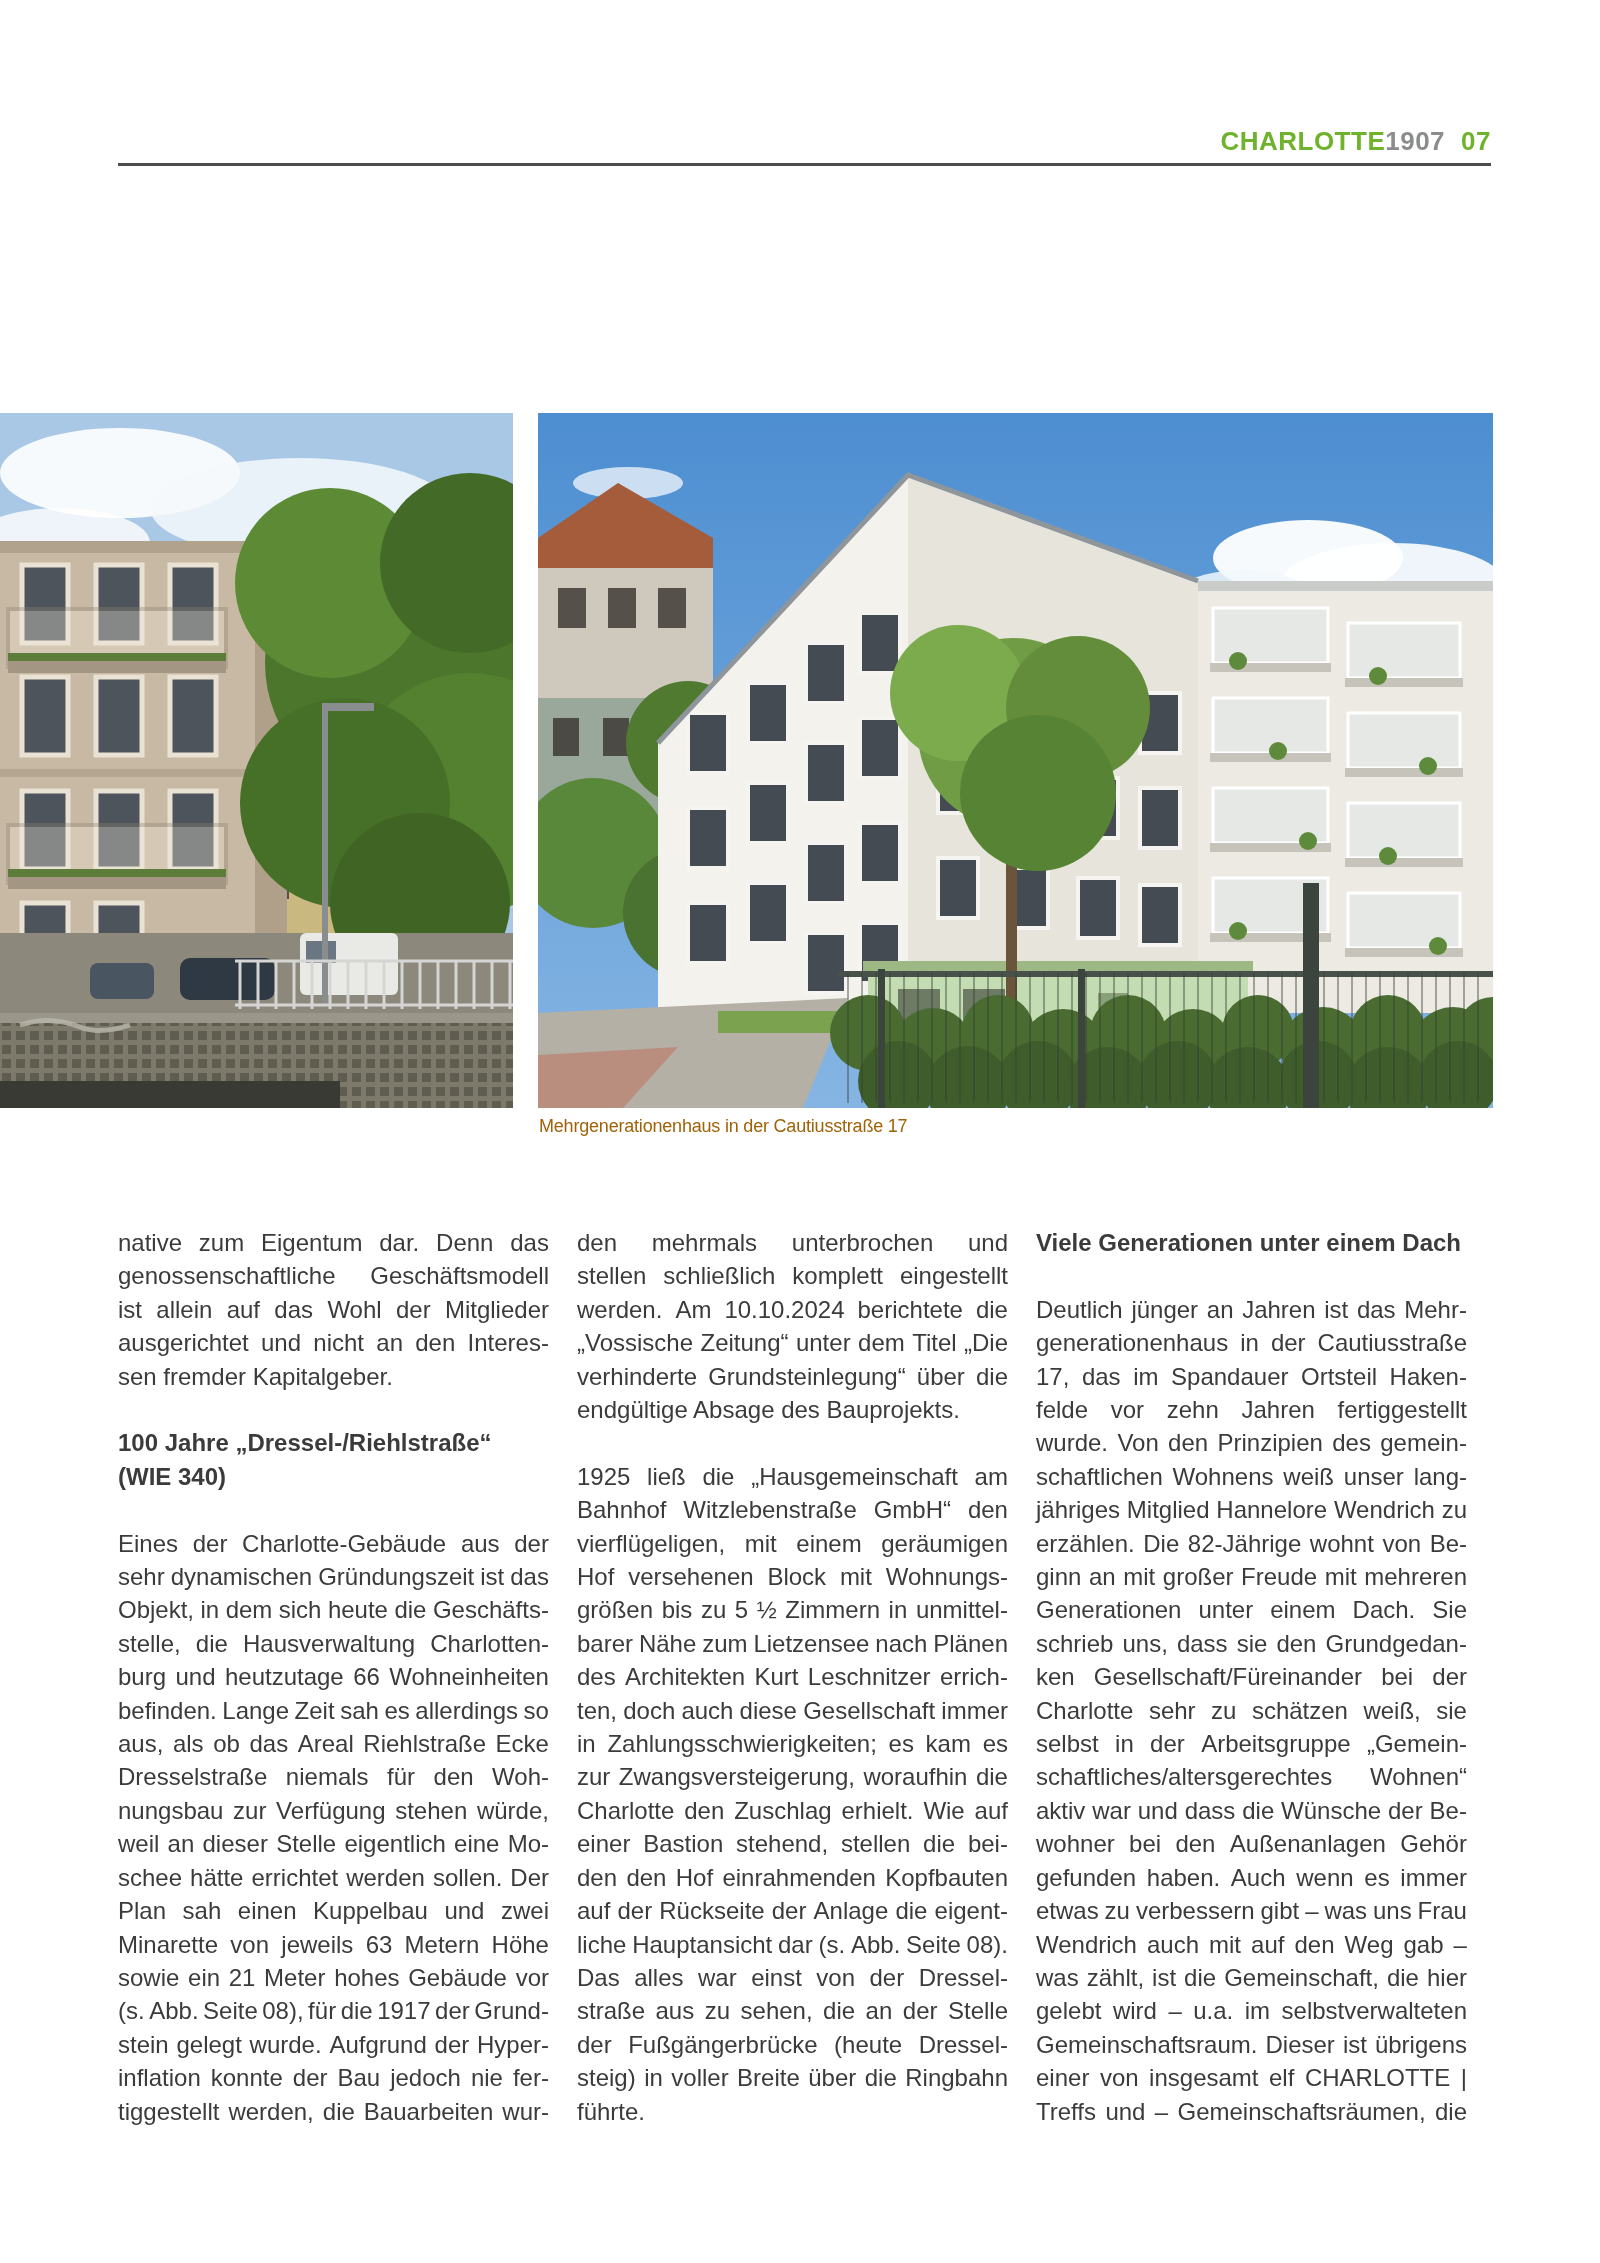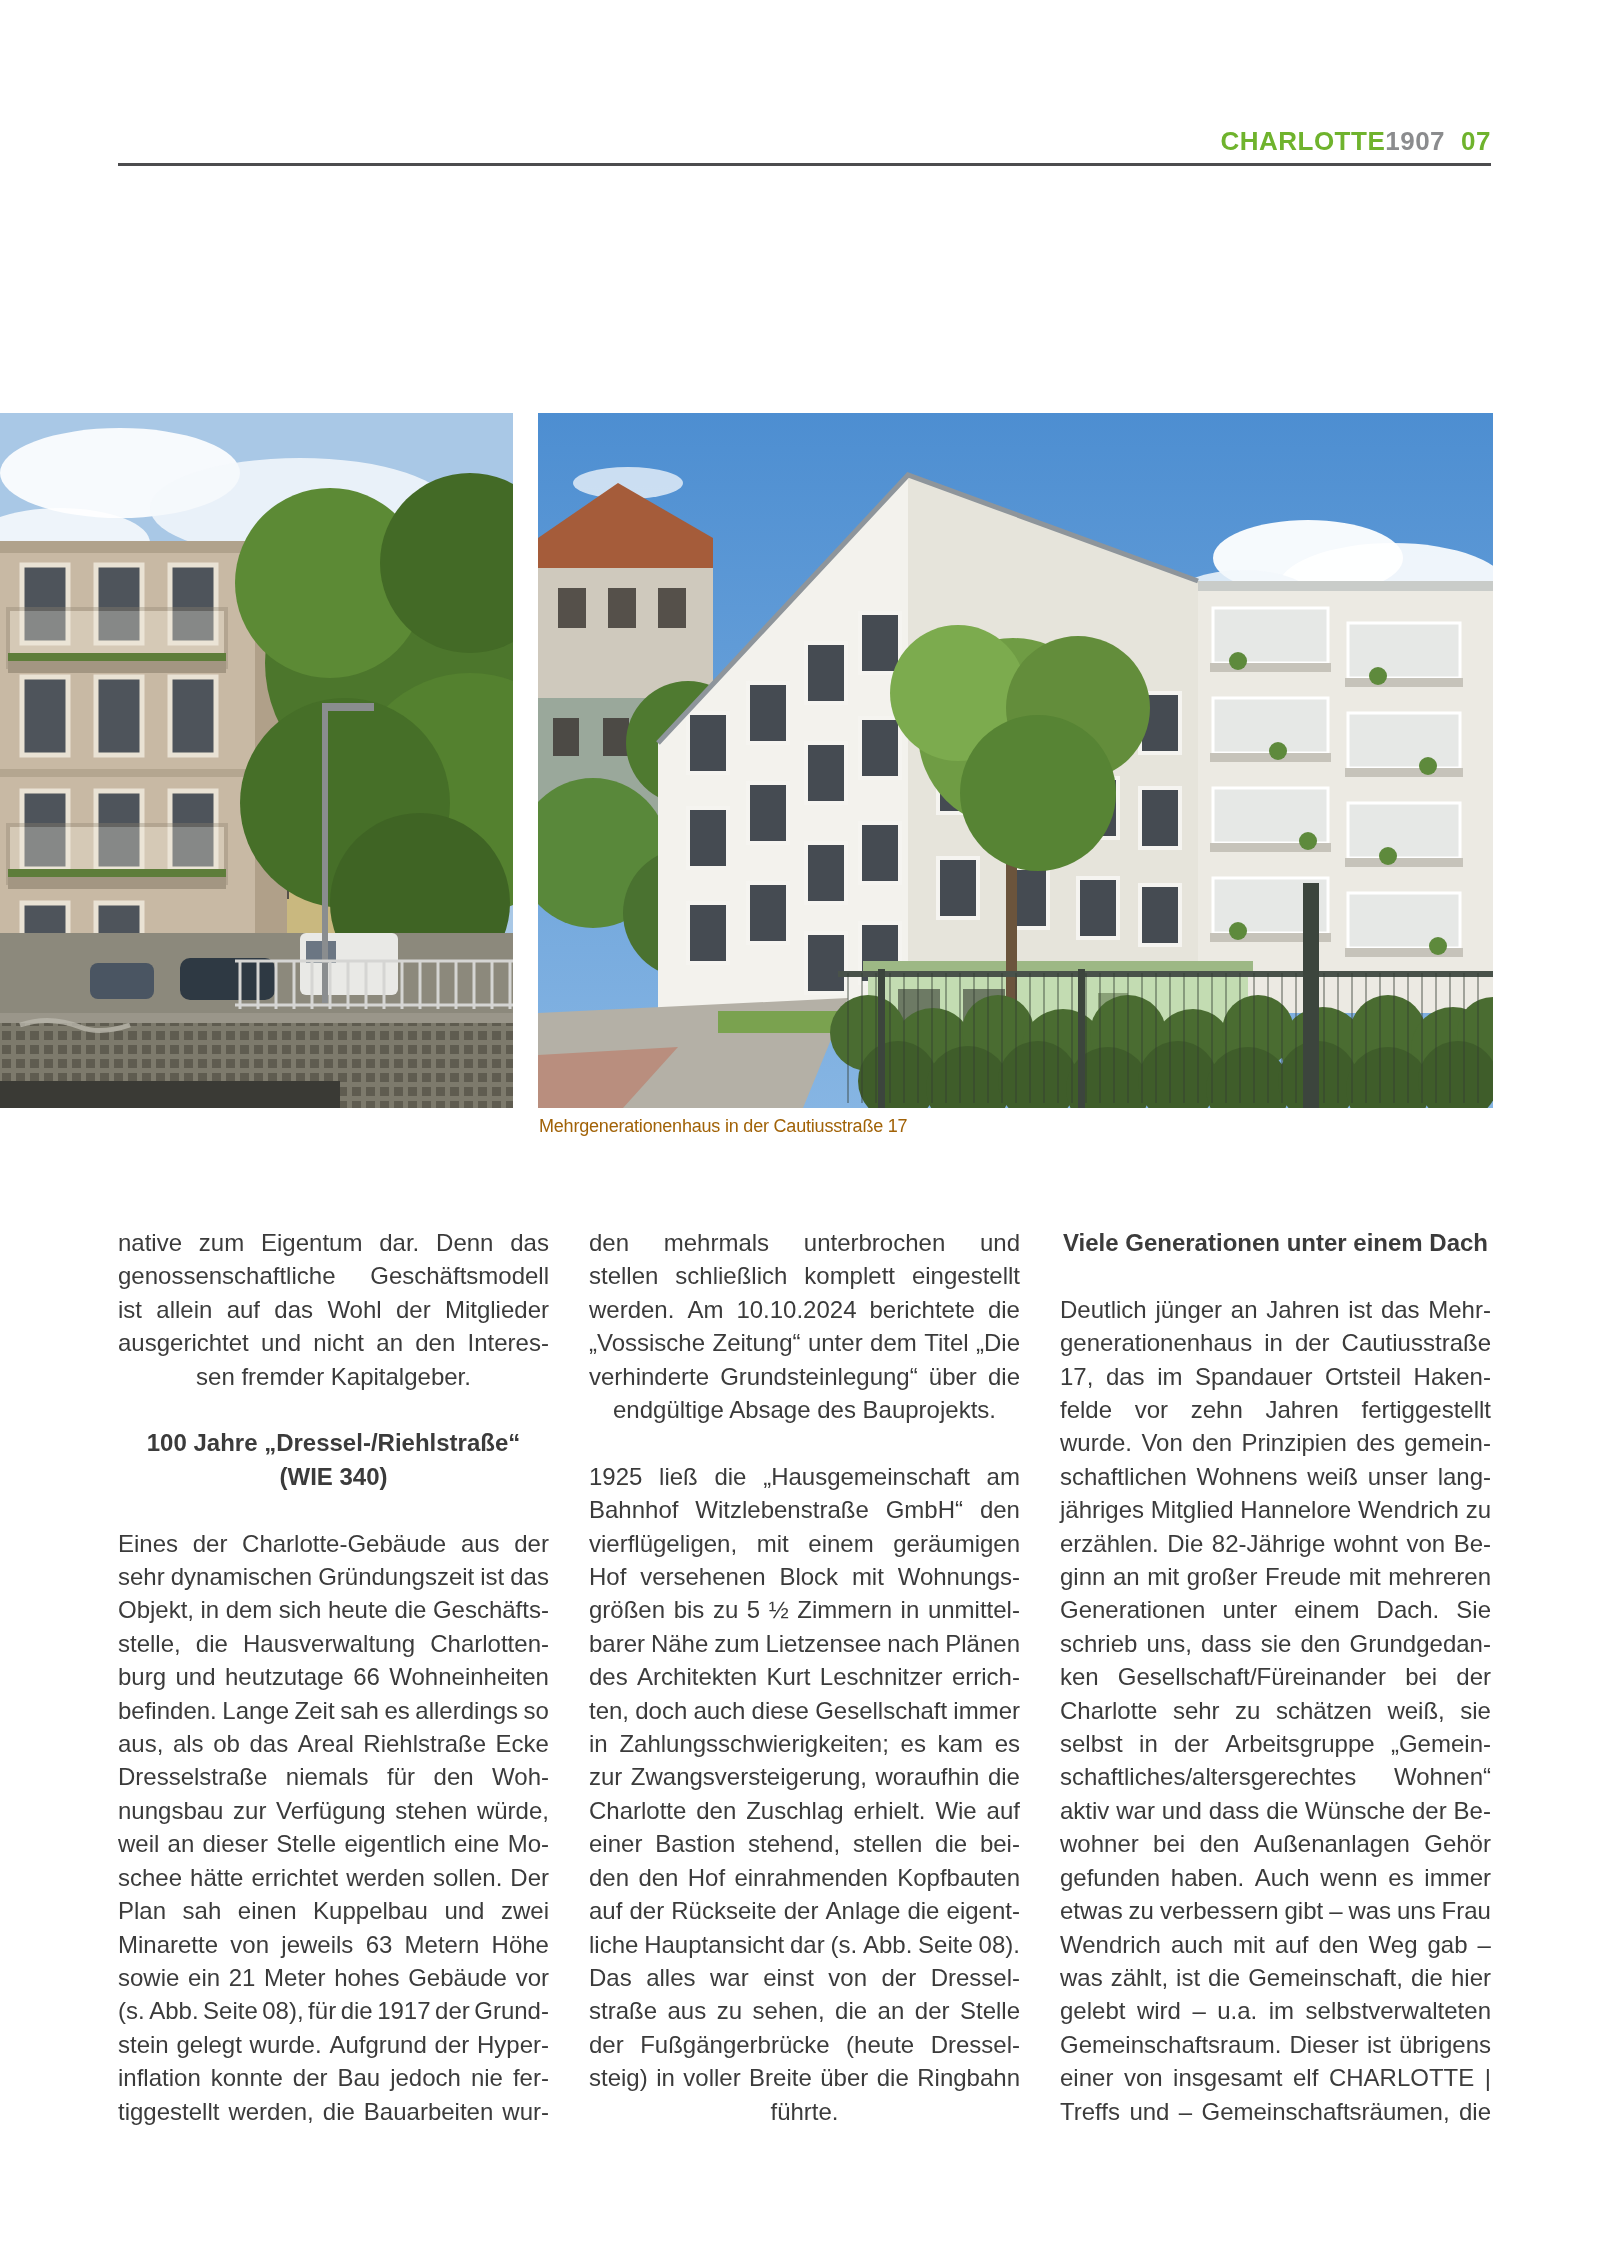--- a/index.html
+++ b/index.html
@@ -1,35 +1,35 @@
 <!DOCTYPE html>
 <html><head>
 <meta charset="utf-8">
 <style>
   html,body{margin:0;padding:0;}
   body{width:1600px;height:2263px;background:#ffffff;position:relative;overflow:hidden;
        font-family:"Liberation Sans",sans-serif;color:#3b3b3b;}
-  .page{position:absolute;inset:0;text-align:center;}
+  .page{position:absolute;inset:0;}
 
   
   .header{position:absolute;top:126px;right:109px;font-size:26px;font-weight:bold;letter-spacing:.5px;white-space:nowrap;}
   .header .g{color:#6fb32d;}
   .header .y{color:#8b8c8e;}
   .header .num{color:#6fb32d;margin-left:16px;}
   .rule{position:absolute;top:163px;left:118px;width:1373px;height:3px;background:#4c4c4e;}
 
   
   .photo{position:absolute;top:413px;height:695px;overflow:hidden;background:#9db6cc;}
   .photo svg{display:block;width:100%;height:100%;}
   .photo-left{left:0;width:513px;}
   .photo-right{left:538px;width:955px;}
   .caption{position:absolute;left:539px;top:1116px;font-size:18px;color:#a16207;letter-spacing:-.2px;}
 
   
-  .cols{position:absolute;left:118px;top:1226px;width:1373px;display:flex;gap:40px;}
+  .cols{position:absolute;left:118px;top:1226px;width:1373px;display:flex;gap:28px;}
   .col{width:431px;flex:0 0 431px;font-size:24px;line-height:33.4px;}
   .block{margin-bottom:33.4px;}
   .block:last-child{margin-bottom:0;}
   .line{line-height:33.4px;min-height:33.4px;}
   .line.j{display:flex;justify-content:space-between;}
   .line.j span{white-space:pre;}
   .block.h2 .line{font-weight:bold;}
 </style>
 </head>
 <body>

